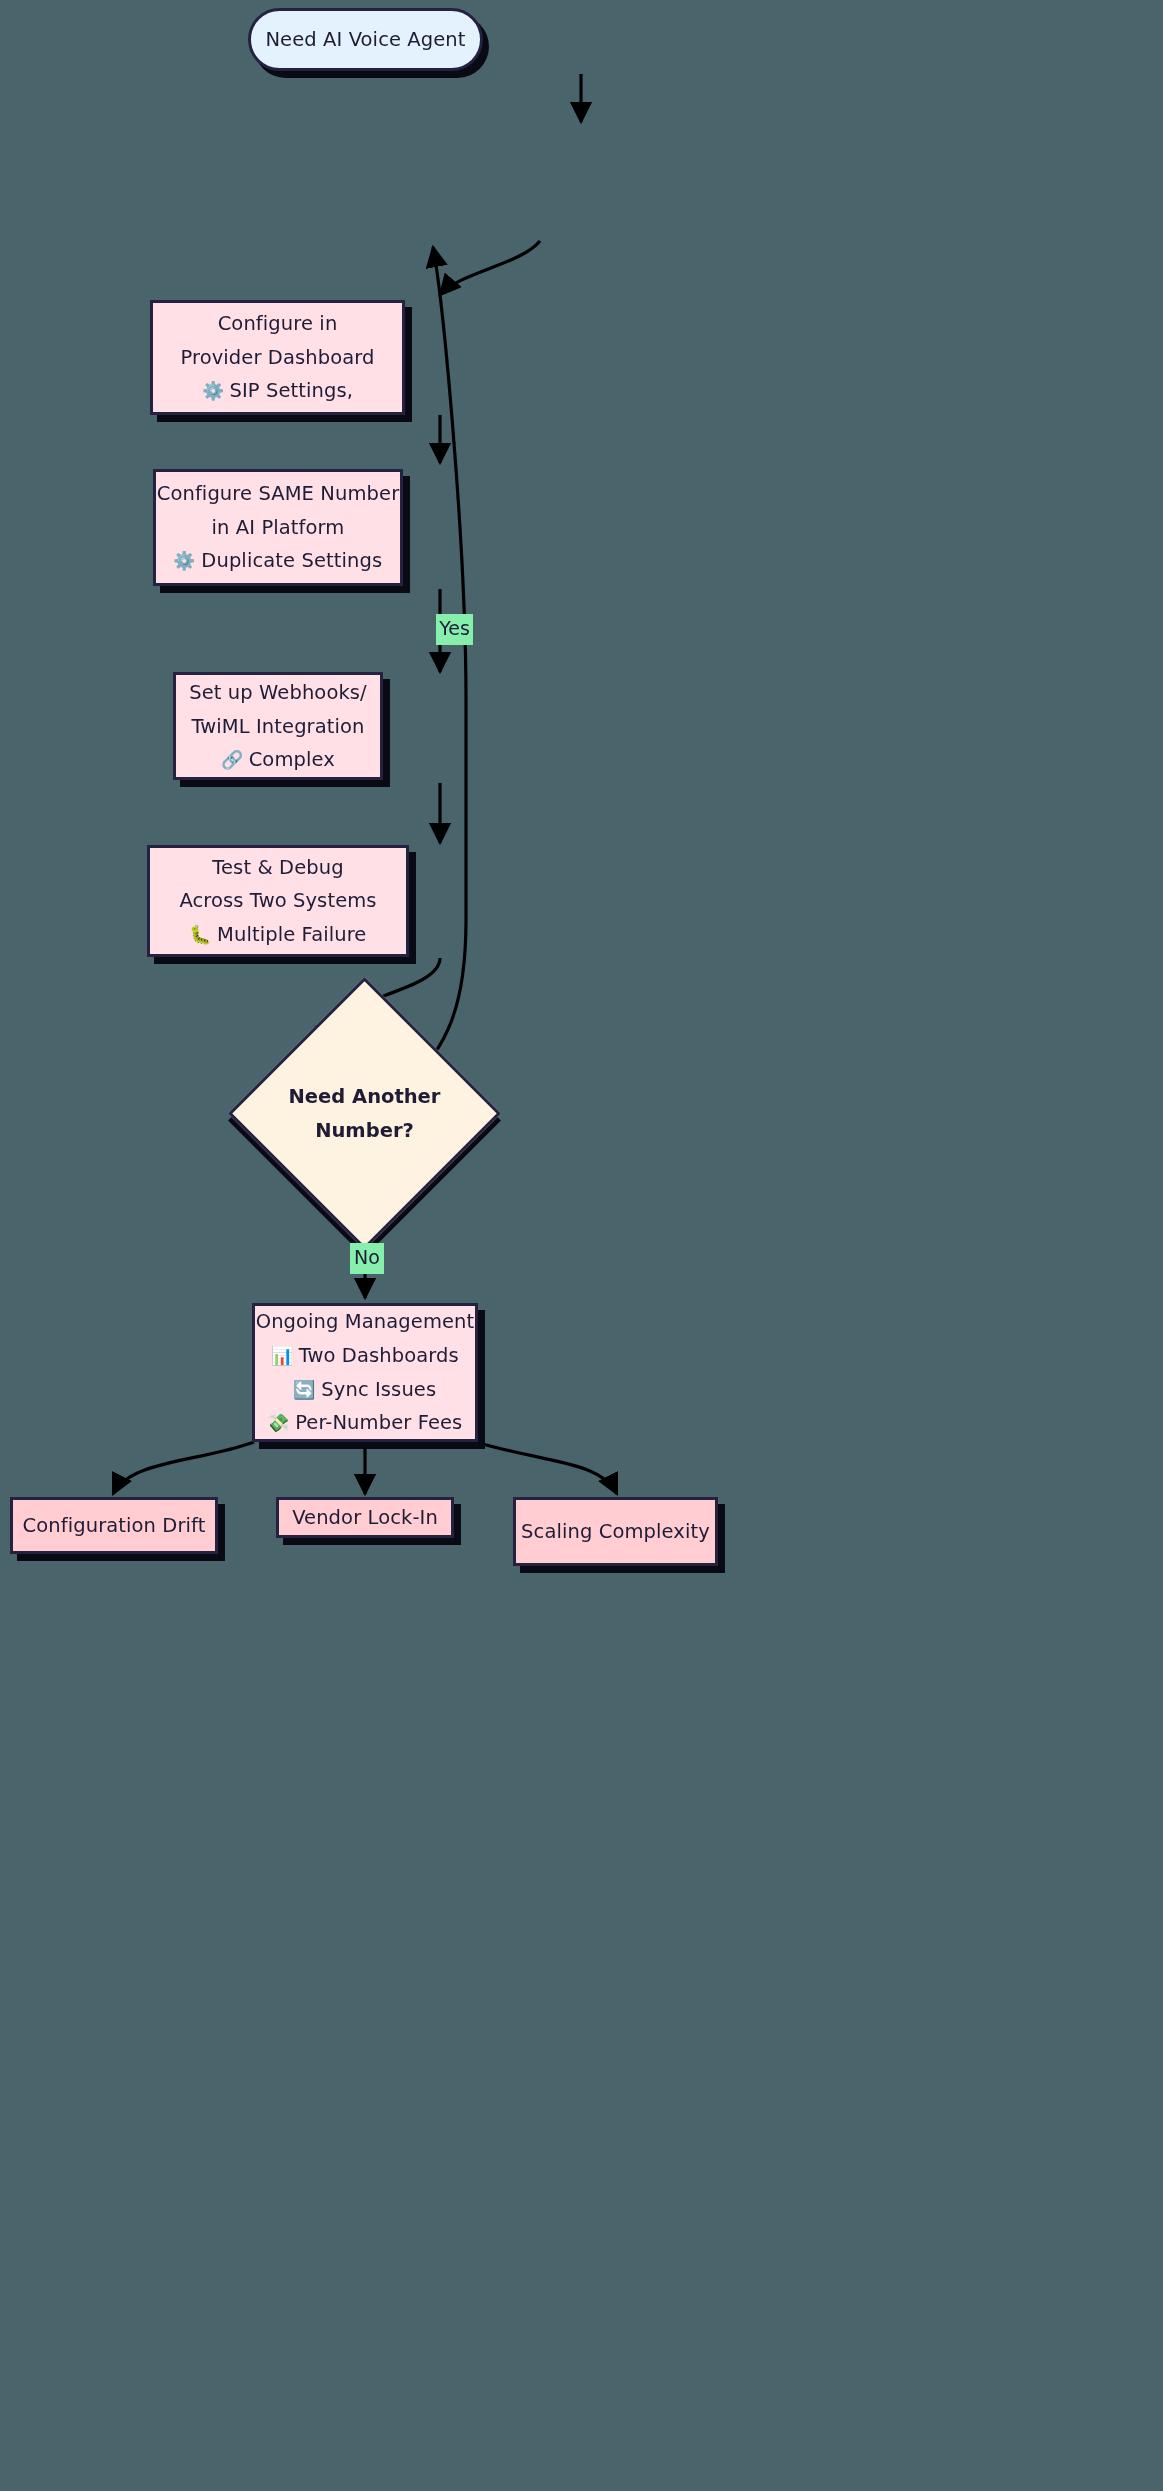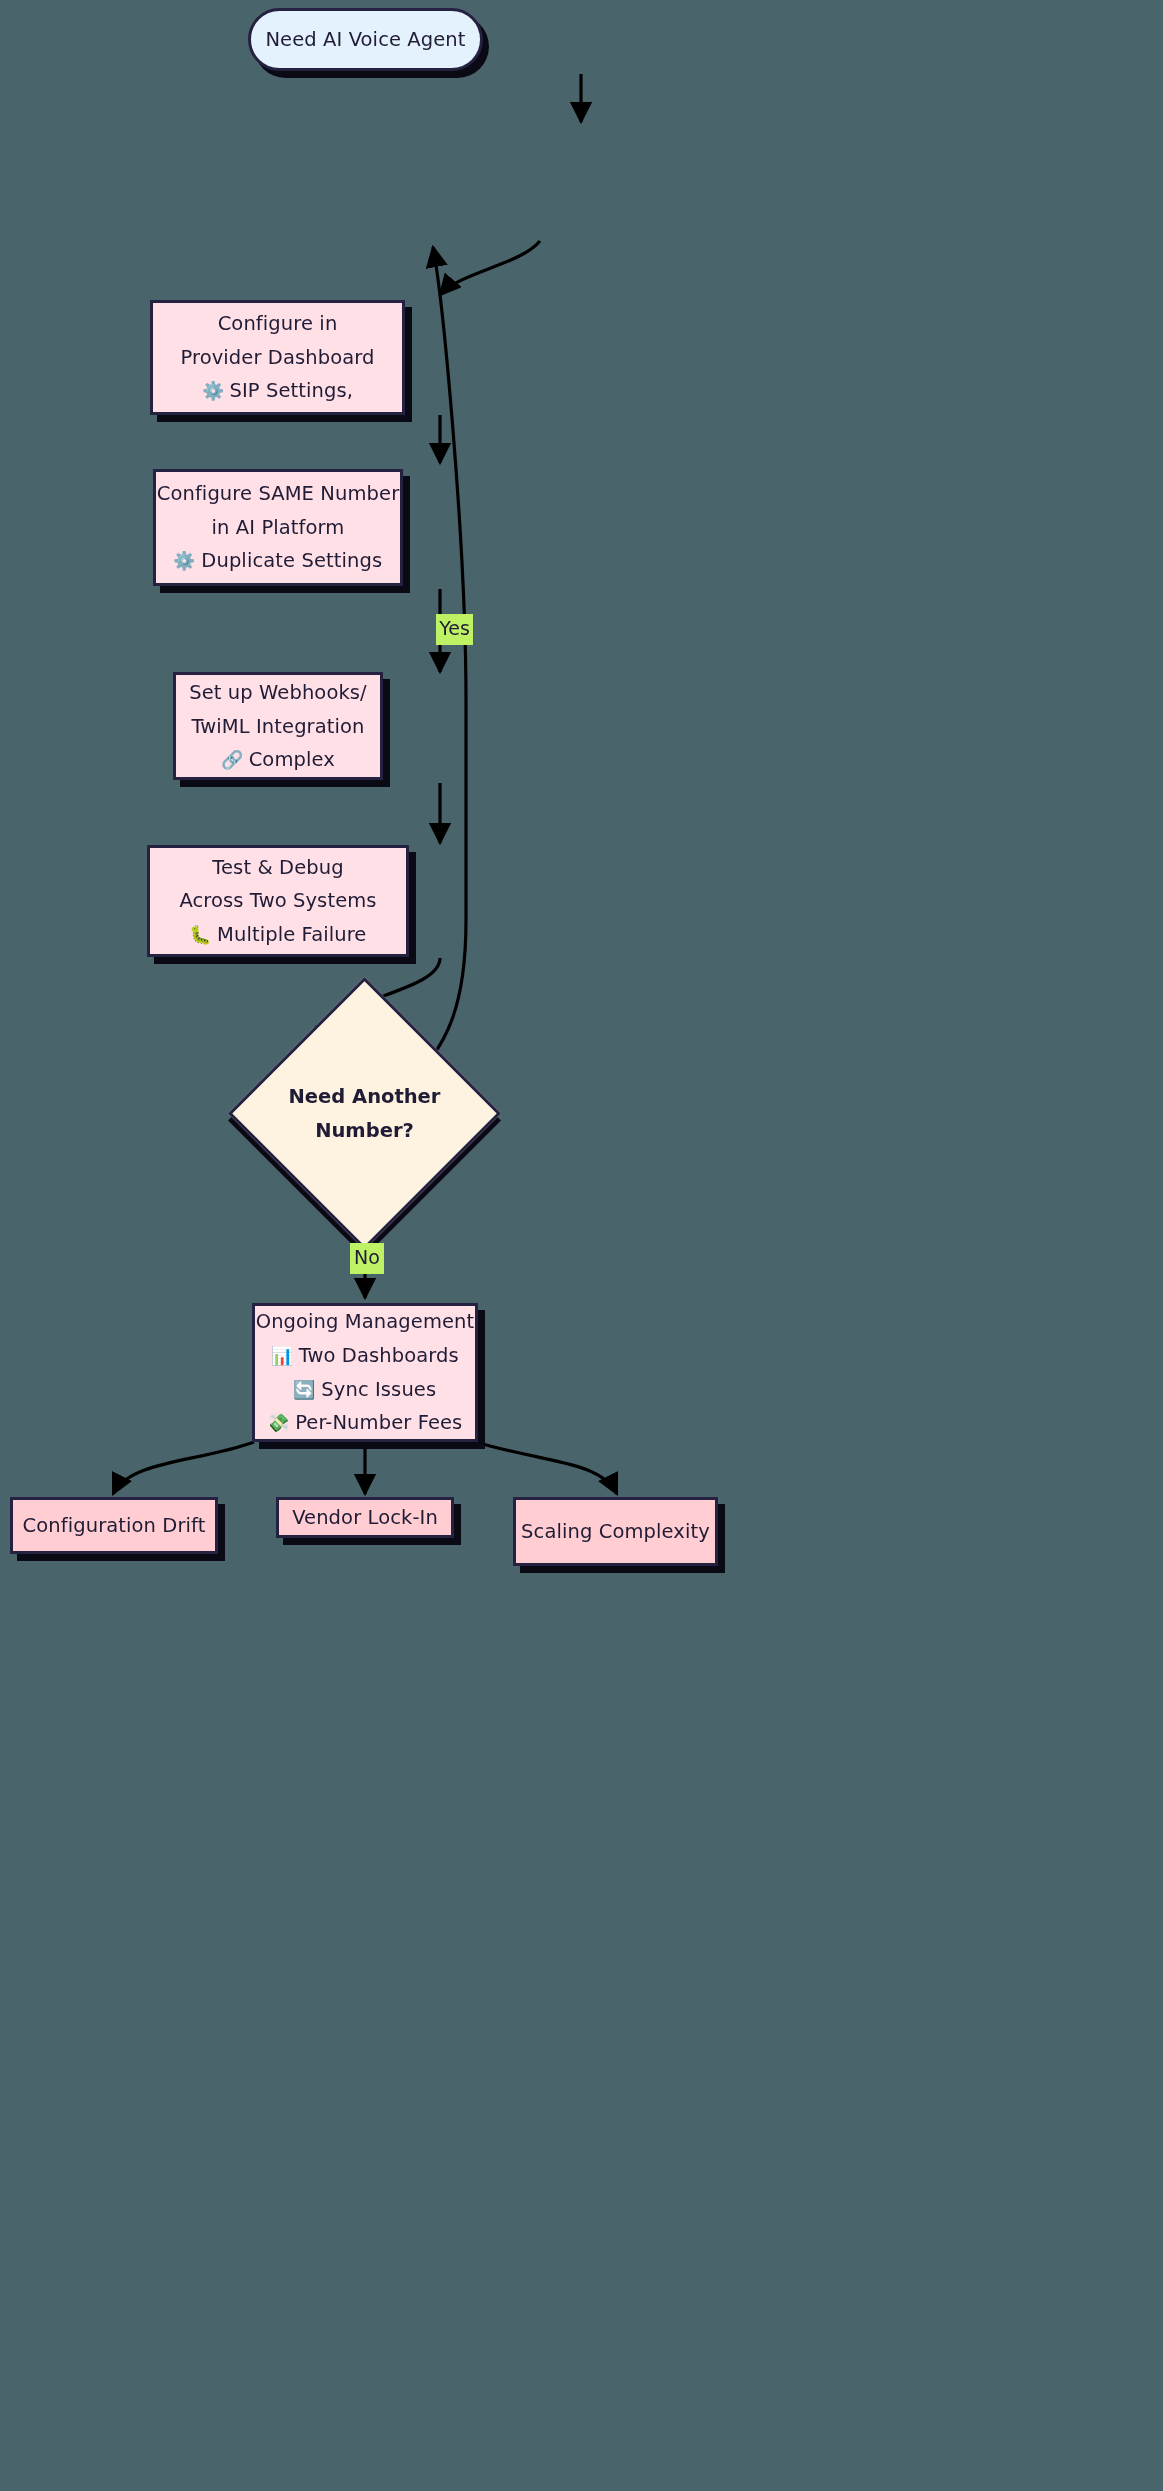--- a/index.html
+++ b/index.html
@@ -89,21 +89,21 @@
     justify-content: center;
     color: #201c36;
     font-size: 19.5px;
     line-height: 1.72;
     text-align: center;
     z-index: 2;
     font-weight: bold;
   }
   .edge-label {
     position: absolute;
-    background: #bef264;
+    background: #86efac;
     color: #201c36;
     font-size: 19px;
     line-height: 1.15;
     padding: 4px 3px 5px 3px;
     z-index: 6;
     text-align: center;
   }
 </style>
 </head>
 <body>

